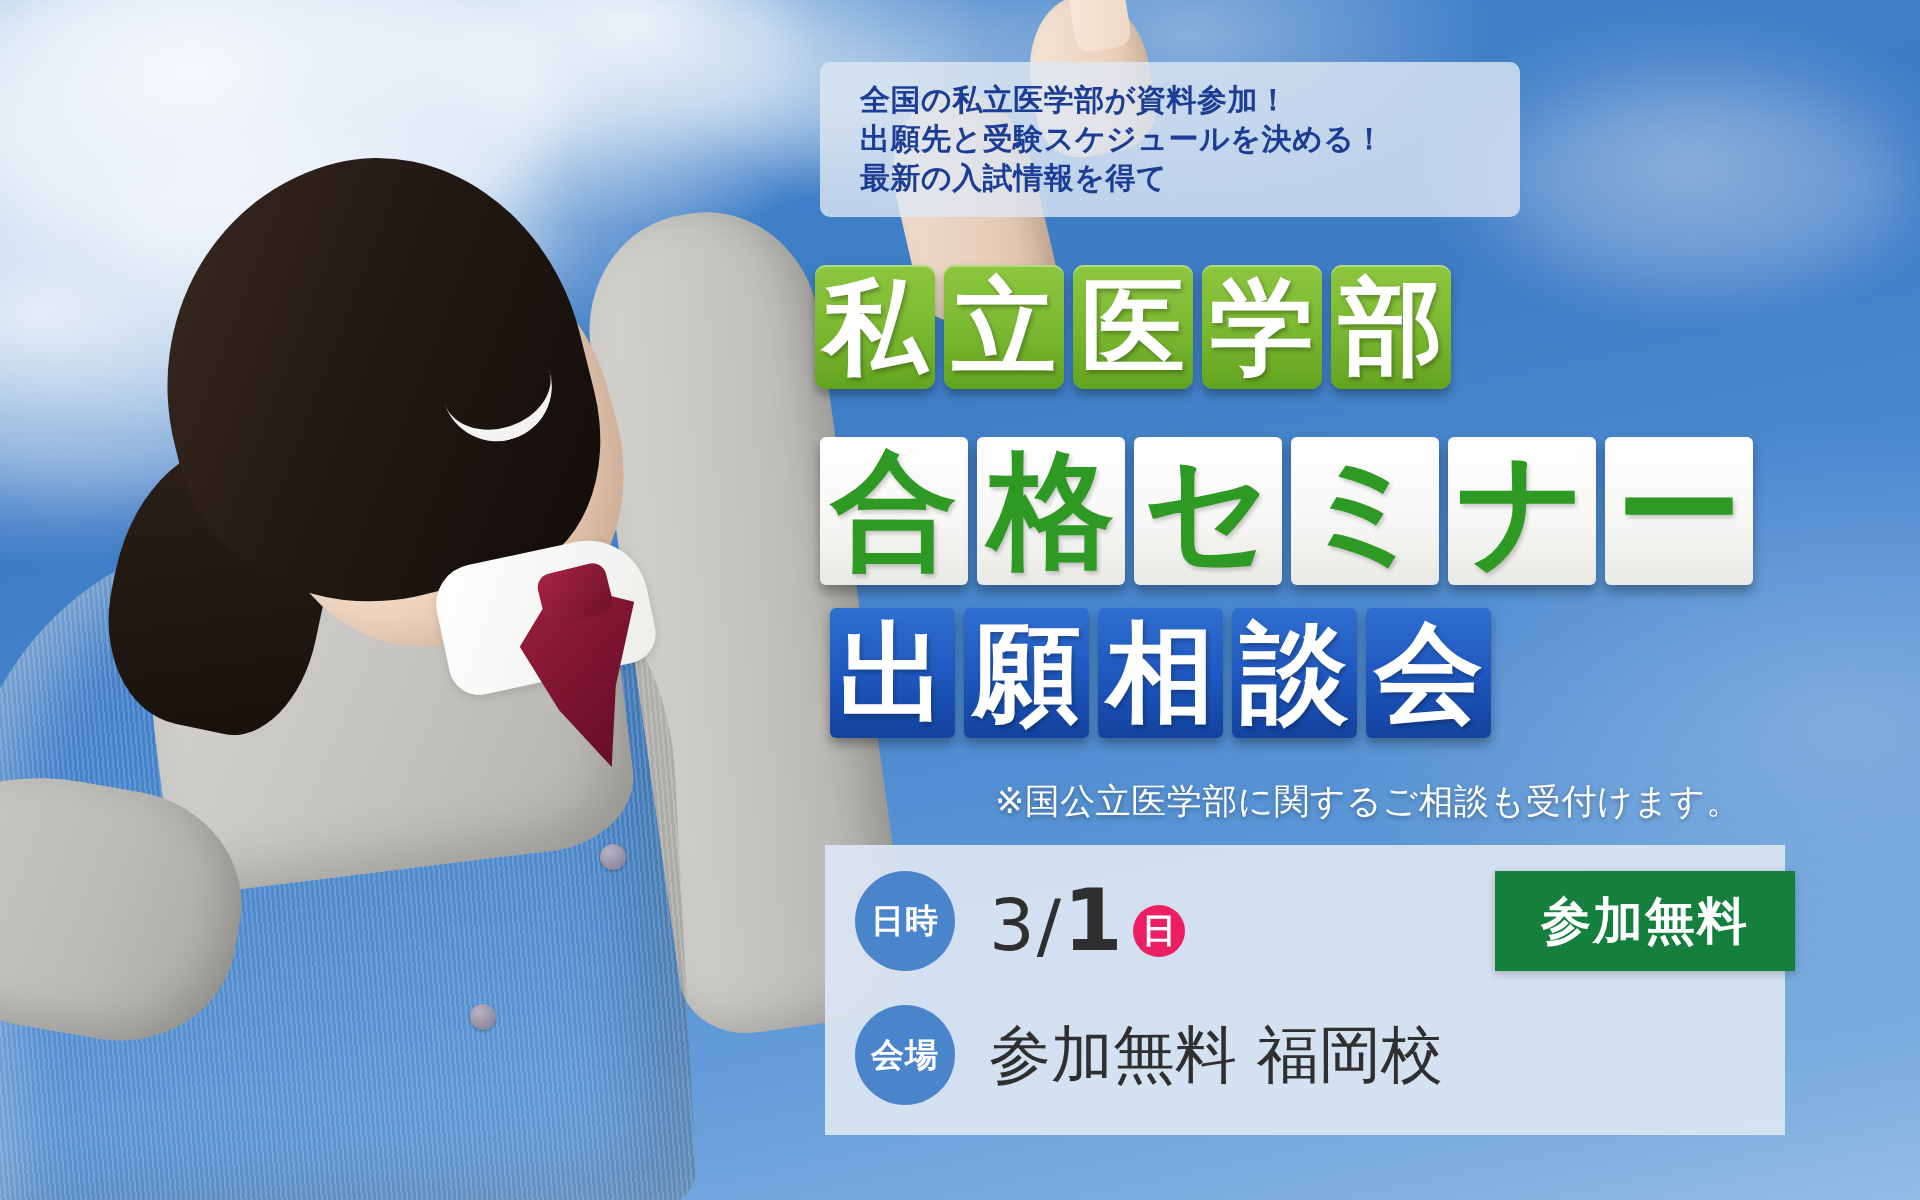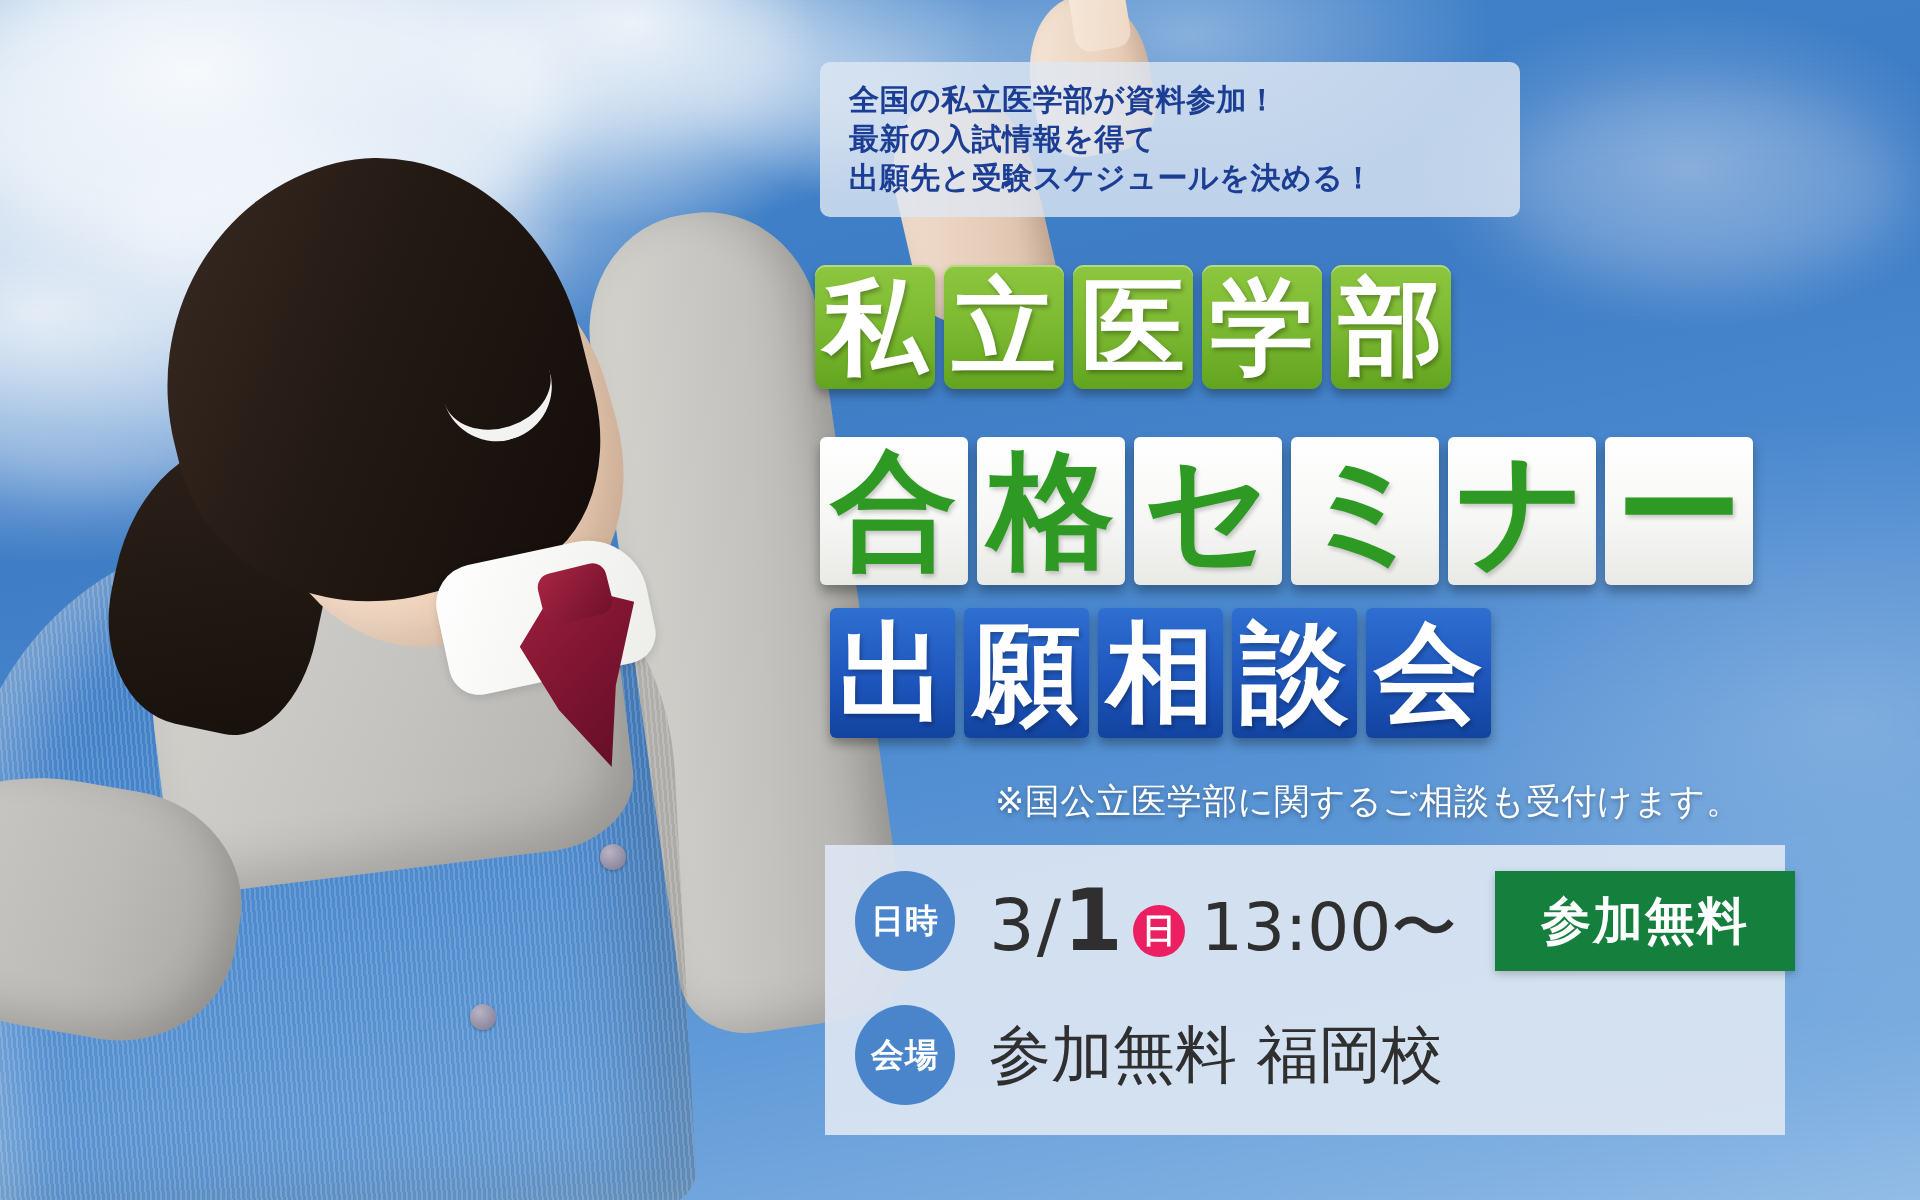--- a/index.html
+++ b/index.html
@@ -145,21 +145,21 @@
   .bd2{left:470px;bottom:170px;}
 
   
   .content{position:absolute;left:0;top:0;width:1920px;height:1200px;}
 
   
   .lead-panel{
     position:absolute;left:820px;top:62px;width:700px;
     background:rgba(222,231,243,.80);
     border-radius:10px;
-    padding:18px 26px 20px 29px;
+    padding:18px 26px 20px 40px;
     box-sizing:border-box;
   }
   .lead-line{
     color:#1b3e94;
     font-size:30px;
     font-weight:700;
     line-height:1.30;
     letter-spacing:.5px;
     white-space:nowrap;
   }
@@ -286,22 +286,22 @@
     <div class="ribbon"></div>
     <div class="ribbon-knot"></div>
     <div class="btn-dot bd1"></div>
     <div class="btn-dot bd2"></div>
   </div>
 
   <div class="content">
 
     <div class="lead-panel">
       <div class="lead-line">全国の私立医学部が資料参加！</div>
+      <div class="lead-line">出願先と受験スケジュールを決める！</div>
       <div class="lead-line">最新の入試情報を得て</div>
-      <div class="lead-line">出願先と受験スケジュールを決める！</div>
     </div>
 
     <div class="tile-row row-green">
       <div class="tile green">私</div>
       <div class="tile green">立</div>
       <div class="tile green">医</div>
       <div class="tile green">学</div>
       <div class="tile green">部</div>
     </div>
 
@@ -326,21 +326,20 @@
 
     <div class="info-panel">
 
       <div class="info-row row-date">
         <div class="badge-circle">日時</div>
         <div class="date-text">
           <span class="d-month">3</span>
           <span class="d-slash">/</span>
           <span class="d-day">1</span>
           <span class="dow-badge">日</span>
-          <span class="d-time">13:00〜</span>
         </div>
       </div>
 
       <div class="info-row row-venue">
         <div class="badge-circle">会場</div>
         <div class="venue-text">参加無料 福岡校</div>
       </div>
 
       <div class="free-btn">参加無料</div>
     </div>

